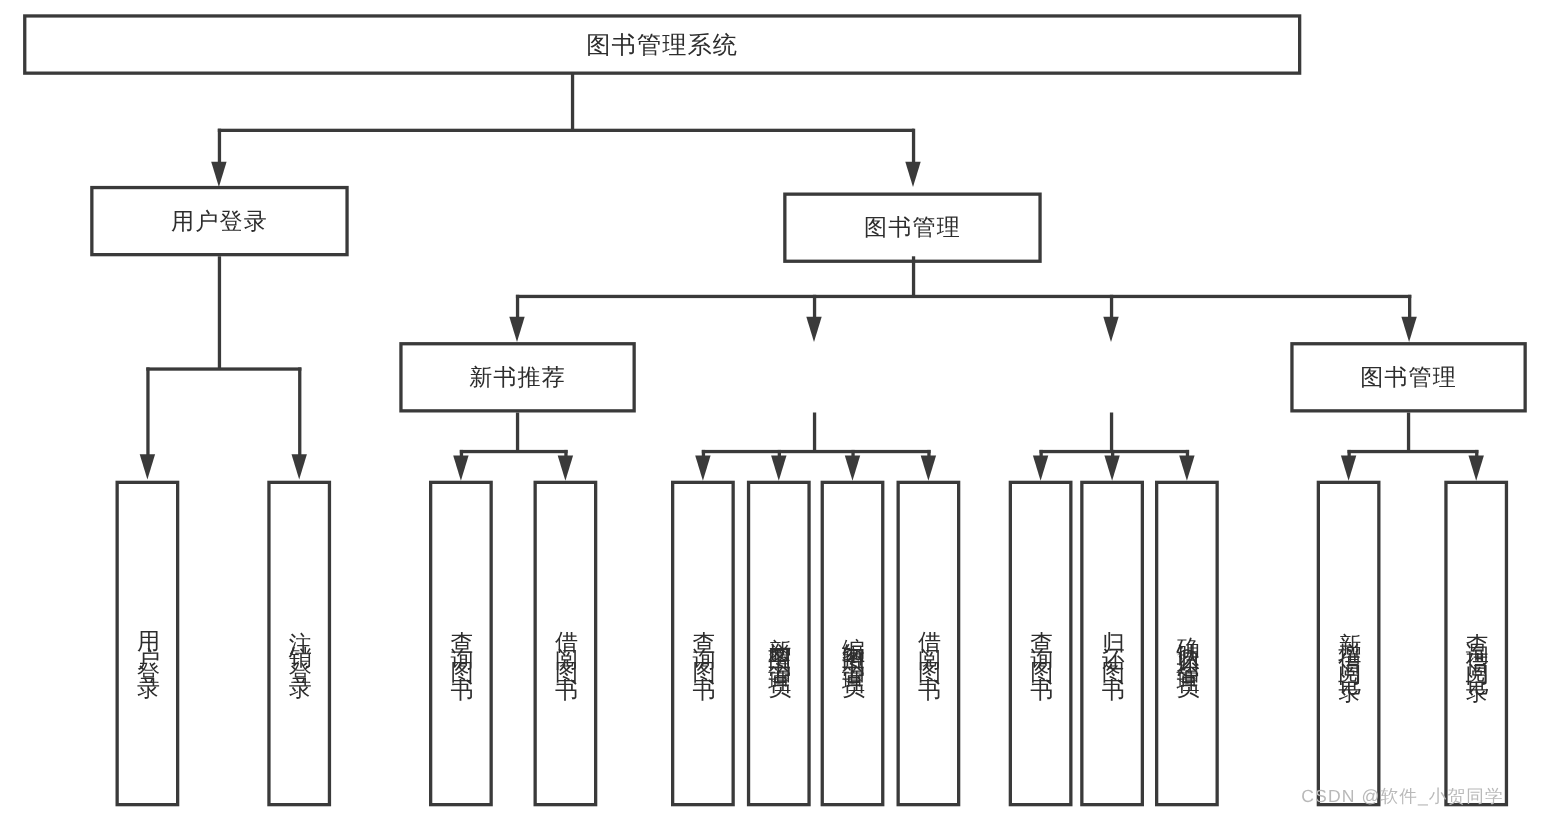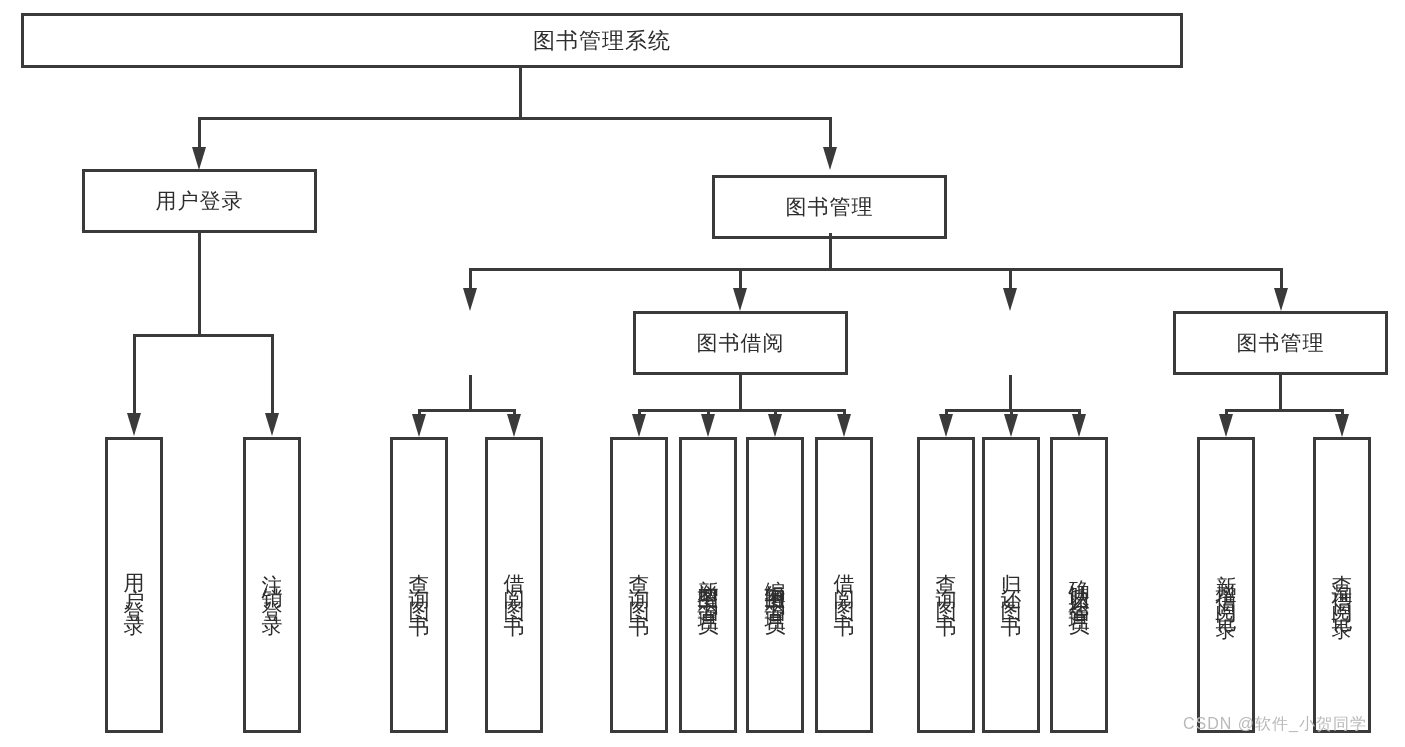--- a/index.html
+++ b/index.html
@@ -62,22 +62,22 @@
 <body>
 
 <div class="stage">
 
   <div class="node root" style="left:21px;top:13px;width:1162px;height:55px;">图书管理系统</div>
 
   <div class="node" style="left:82px;top:169px;width:235px;height:64px;">用户登录</div>
 
   <div class="node" style="left:712px;top:175px;width:235px;height:64px;">图书管理</div>
 
+  <div class="node" style="left:363px;top:311px;width:215px;height:64px;">新书推荐</div>
 
-  <div class="node" style="left:633px;top:311px;width:215px;height:64px;">图书借阅</div>
 
 
   <div class="node" style="left:1173px;top:311px;width:215px;height:64px;">图书管理</div>
 
   <div class="node vnode chars-4" style="left:105px;top:437px;width:58px;height:296px;">用户登录</div>
 
   <div class="node vnode chars-4" style="left:243px;top:437px;width:58px;height:296px;">注销登录</div>
 
   <div class="node vnode chars-4" style="left:390px;top:437px;width:58px;height:296px;">查询图书</div>
 

